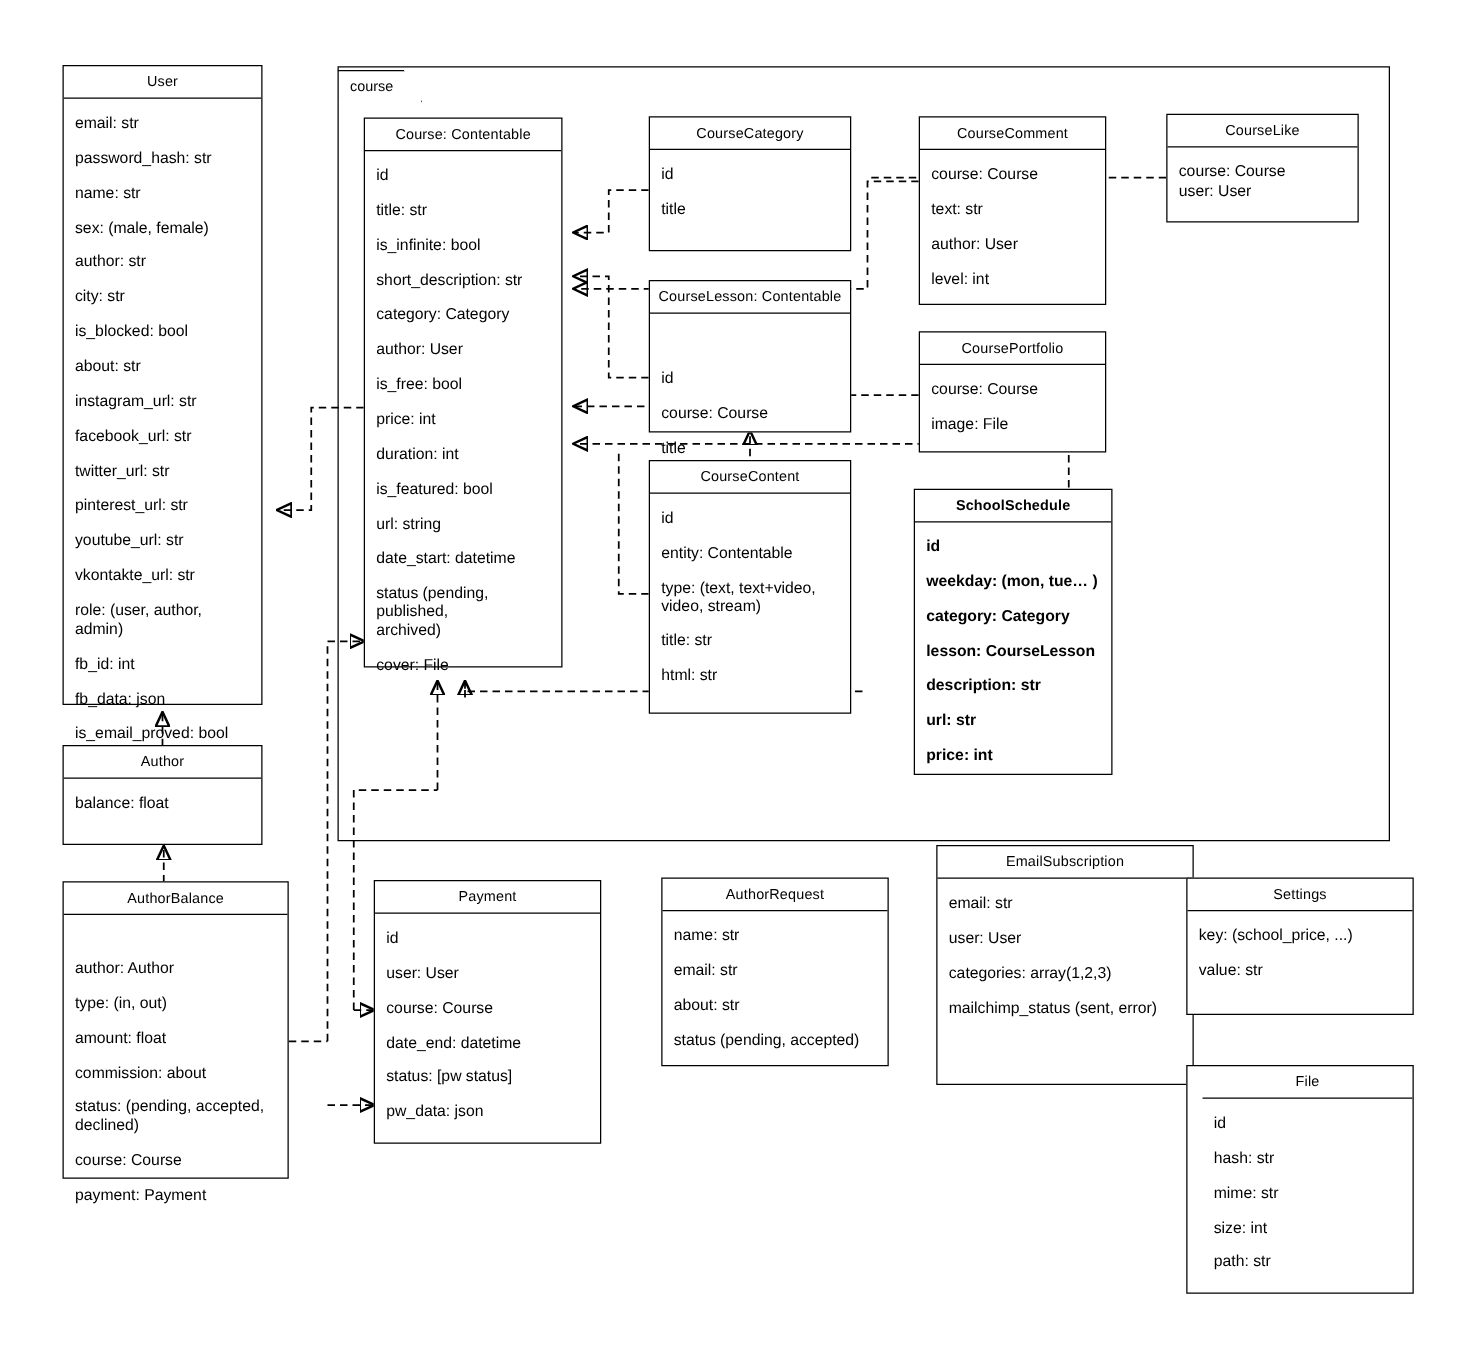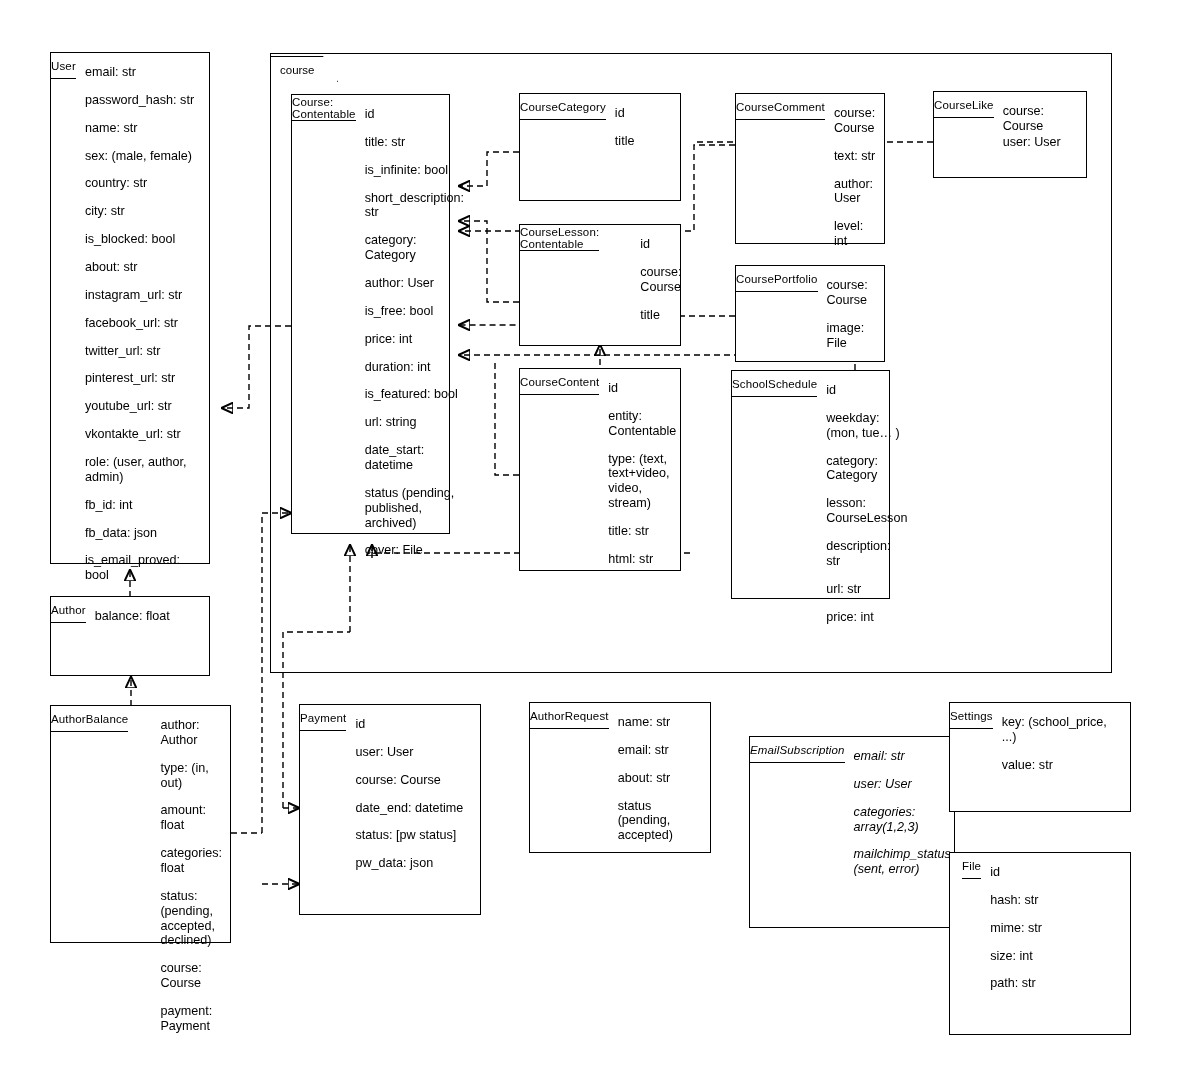--- a/index.html
+++ b/index.html
@@ -32,21 +32,21 @@
     align-items: center;
     padding-left: 9px;
     clip-path: polygon(0 0, 78% 0, 100% 100%, 0 100%);
   }
   
   .cls {
     position: absolute;
     border: 1.4px solid #000;
     background: #ffffff;
     display: flex;
-    flex-direction: row;
+    flex-direction: column;
   }
   .cls-title {
     height: 26px;
     min-height: 26px;
     border-bottom: 1.4px solid #000;
     display: flex;
     align-items: center;
     justify-content: center;
     font-size: 11.5px;
     color: #000;
@@ -128,21 +128,21 @@
     <path class="dash" d="M283,808 L283,632 L350,632"></path>
   </svg>
 
   <div class="cls" style="left:50px;top:52px;width:160px;height:512px;">
     <div class="cls-title">User</div>
     <div class="cls-body">
       <div class="attr">email: str</div>
       <div class="attr">password_hash: str</div>
       <div class="attr">name: str</div>
       <div class="attr">sex: (male, female)</div>
-      <div class="attr">country: str</div>
+      <div class="attr">author: str</div>
       <div class="attr">city: str</div>
       <div class="attr">is_blocked: bool</div>
       <div class="attr">about: str</div>
       <div class="attr">instagram_url: str</div>
       <div class="attr">facebook_url: str</div>
       <div class="attr">twitter_url: str</div>
       <div class="attr">pinterest_url: str</div>
       <div class="attr">youtube_url: str</div>
       <div class="attr">vkontakte_url: str</div>
       <div class="attr">role: (user, author, admin)</div>
@@ -158,21 +158,21 @@
       <div class="attr">balance: float</div>
     </div>
   </div>
 
   <div class="cls" style="left:50px;top:705px;width:181px;height:238px;gap:23px;">
     <div class="cls-title">AuthorBalance</div>
     <div class="cls-body">
       <div class="attr">author: Author</div>
       <div class="attr">type: (in, out)</div>
       <div class="attr">amount: float</div>
-      <div class="attr">categories: float</div>
+      <div class="attr">commission: about</div>
       <div class="attr">status: (pending, accepted,
 declined)</div>
       <div class="attr">course: Course</div>
       <div class="attr">payment: Payment</div>
     </div>
   </div>
 
   <div class="cls" style="left:291px;top:94px;width:159px;height:440px;">
     <div class="cls-title">Course: Contentable</div>
     <div class="cls-body">
@@ -234,21 +234,21 @@
   </div>
 
   <div class="cls" style="left:735px;top:265px;width:150px;height:97px;">
     <div class="cls-title">CoursePortfolio</div>
     <div class="cls-body">
       <div class="attr">course: Course</div>
       <div class="attr">image: File</div>
     </div>
   </div>
 
-  <div class="cls" style="left:731px;top:370px;width:159px;height:229px;">
+  <div class="cls" style="left:731px;top:391px;width:159px;height:229px;font-weight:bold;">
     <div class="cls-title">SchoolSchedule</div>
     <div class="cls-body">
       <div class="attr">id</div>
       <div class="attr">weekday: (mon, tue… )</div>
       <div class="attr">category: Category</div>
       <div class="attr">lesson: CourseLesson</div>
       <div class="attr">description: str</div>
       <div class="attr">url: str</div>
       <div class="attr">price: int</div>
     </div>
@@ -277,21 +277,21 @@
   <div class="cls" style="left:529px;top:702px;width:182px;height:151px;">
     <div class="cls-title">AuthorRequest</div>
     <div class="cls-body">
       <div class="attr">name: str</div>
       <div class="attr">email: str</div>
       <div class="attr">about: str</div>
       <div class="attr">status (pending, accepted)</div>
     </div>
   </div>
 
-  <div class="cls" style="left:749px;top:736px;width:206px;height:192px;font-style:italic;">
+  <div class="cls" style="left:749px;top:676px;width:206px;height:192px;">
     <div class="cls-title">EmailSubscription</div>
     <div class="cls-body">
       <div class="attr">email: str</div>
       <div class="attr">user: User</div>
       <div class="attr">categories: array(1,2,3)</div>
       <div class="attr">mailchimp_status (sent, error)</div>
     </div>
   </div>
 
   <div class="cls" style="left:949px;top:702px;width:182px;height:110px;">

